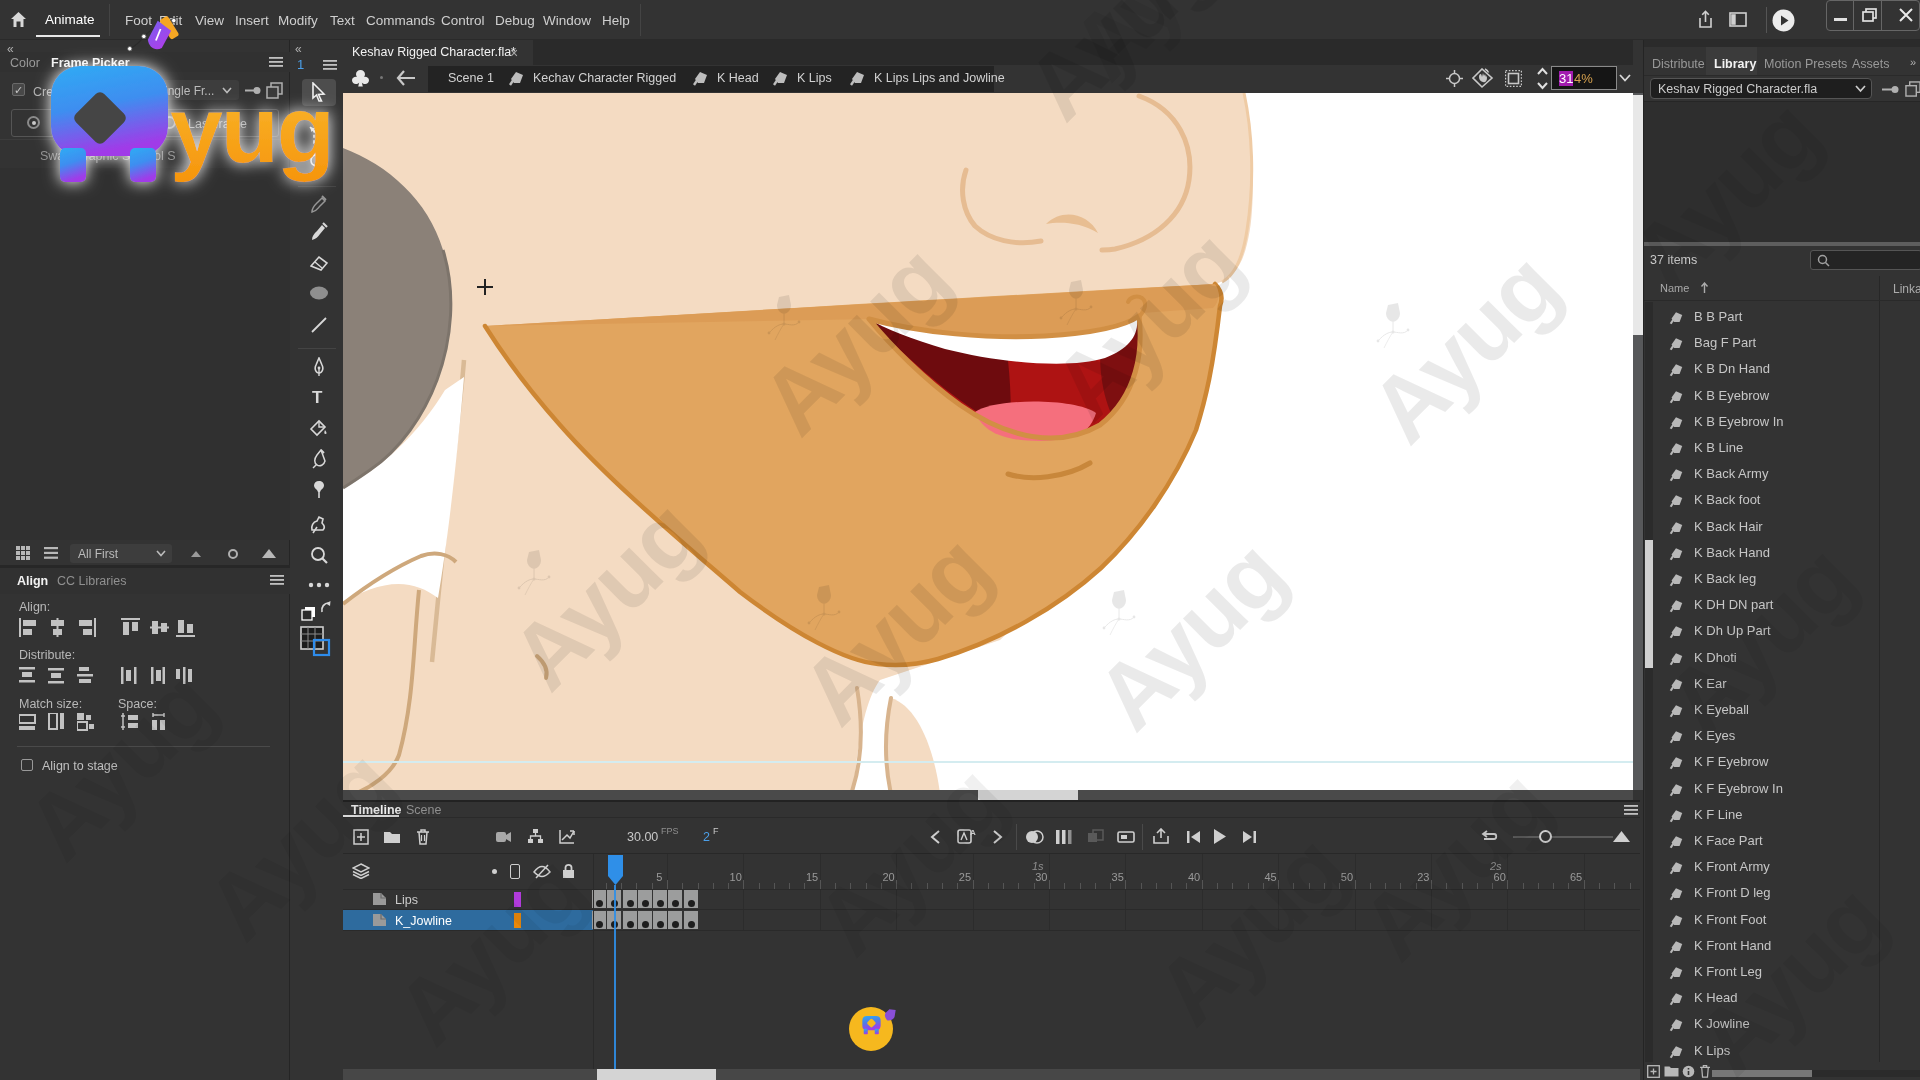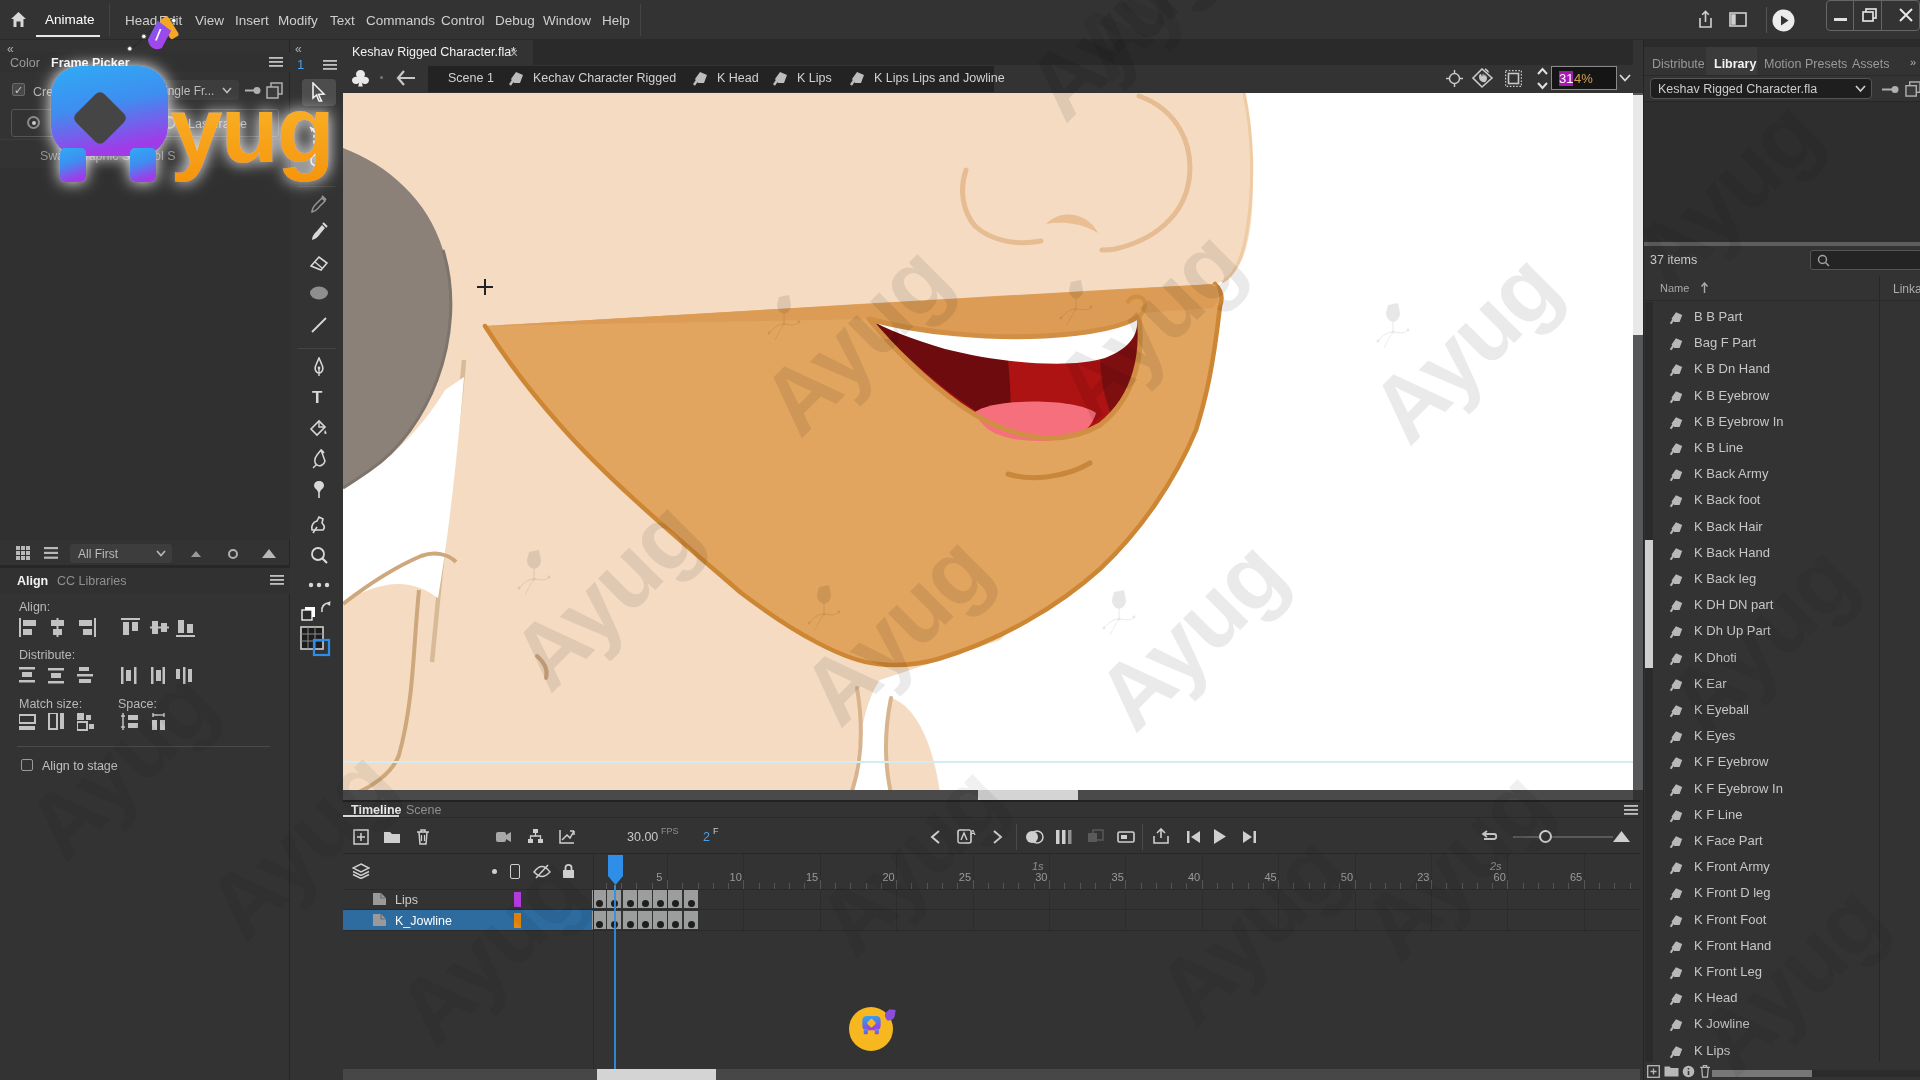--- a/index.html
+++ b/index.html
@@ -18,21 +18,21 @@
 <body>
 <div id="app">
 
 <div class="abs" style="left:0;top:0;width:1920px;height:40px;background:#333;border-bottom:1px solid #2a2a2a">
  <svg class="abs" style="left:10px;top:11px" width="17" height="17" viewBox="0 0 17 17">
         <path d="M8.5 1 L16 8 H13.5 V16 H10.5 V10.5 H6.5 V16 H3.5 V8 H1 Z" fill="#D8D8D8"></path>
       </svg>
  <span class="abs" style="left:45px;top:12px;font-size:13.5px;color:#fff">Animate</span>
  <div class="abs" style="left:36px;top:35px;width:64px;height:2px;background:#E8E8E8"></div>
  <div class="abs" style="left:109px;top:4px;width:1px;height:32px;background:#444"></div>
- <span class="mi" style="left:125px">Head</span>
+ <span class="mi" style="left:125px">Foot</span>
  <span class="mi" style="left:159px">Edit</span>
  <span class="mi" style="left:195px">View</span>
  <span class="mi" style="left:235px">Insert</span>
  <span class="mi" style="left:278px">Modify</span>
  <span class="mi" style="left:330px">Text</span>
  <span class="mi" style="left:366px">Commands</span>
  <span class="mi" style="left:441px">Control</span>
  <span class="mi" style="left:495px">Debug</span>
  <span class="mi" style="left:543px">Window</span>
  <span class="mi" style="left:602px">Help</span>

